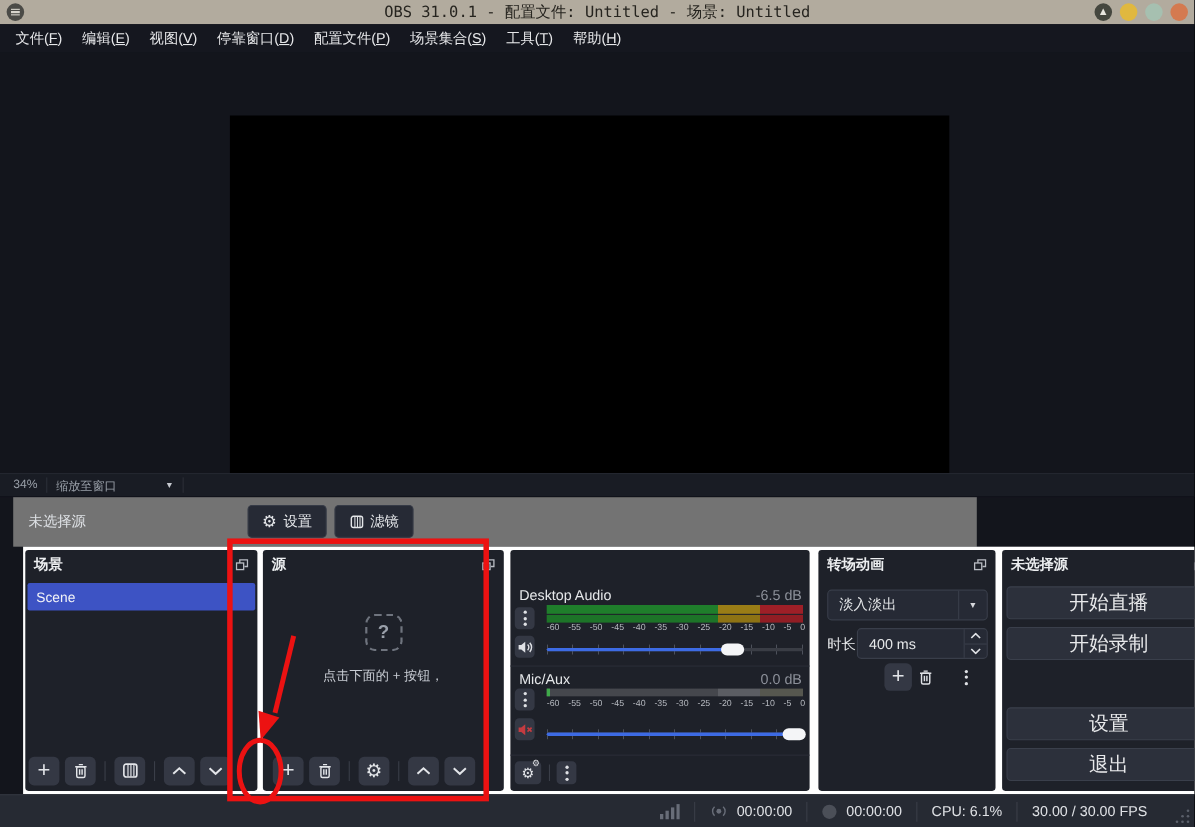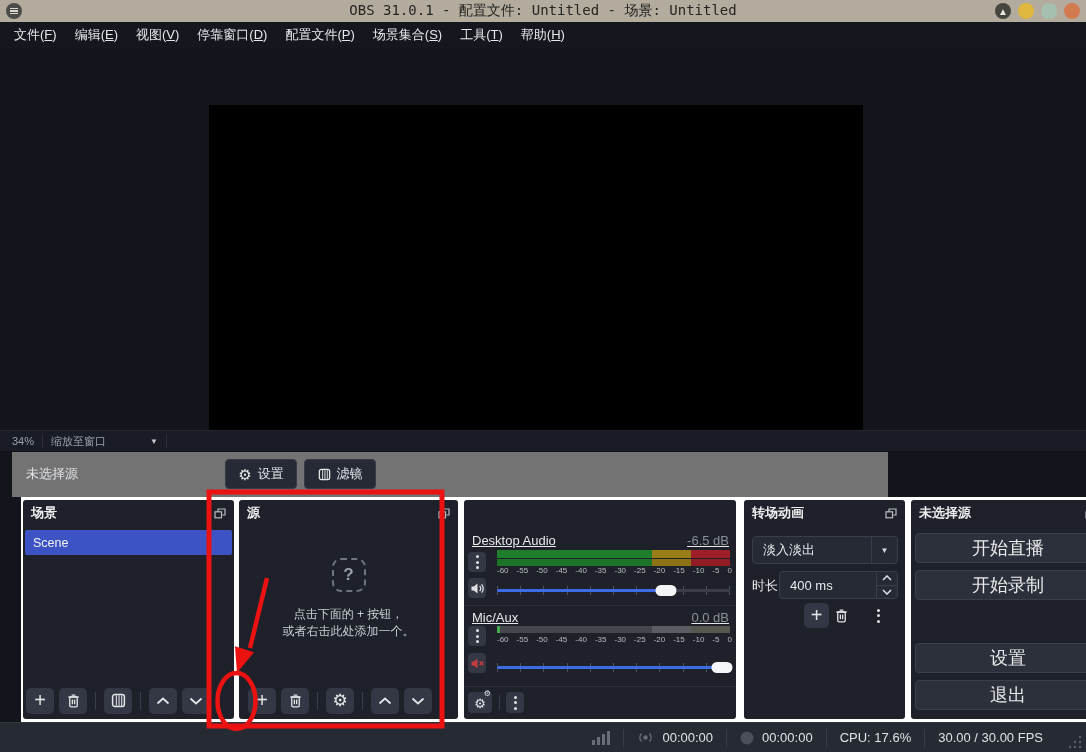--- a/index.html
+++ b/index.html
@@ -58,21 +58,21 @@
   .dock-toolbar { position:absolute; left:3px; bottom:5px; height:27px; display:flex; align-items:center; gap:5px; }
   .tbtn { width:28px; height:26px; background:#343844; border-radius:5px; display:flex; align-items:center; justify-content:center; cursor:pointer; color:#e2e4e8; }
   .tbtn .plus { font-size:20px; line-height:1; margin-top:-2px; }
   .tb-sep { width:1px; height:18px; background:#3a3e48; margin:0 3px; }
 
   
   .q-icon { position:absolute; left:50%; top:58px; transform:translateX(-50%); width:34px; height:34px; border:2px dashed #6f747e; border-radius:9px; display:flex; align-items:center; justify-content:center; font-size:17px; font-weight:bold; color:#9aa0aa; }
   .src-empty { position:absolute; left:0; right:0; top:106px; text-align:center; font-size:12px; line-height:17px; color:#c9cdd4; }
 
   
-  .mx-name-row { position:absolute; left:8px; right:7px; display:flex; justify-content:space-between; font-size:13px; color:#e6e8ea;text-decoration:underline; }
+  .mx-name-row { position:absolute; left:8px; right:7px; display:flex; justify-content:space-between; font-size:13px; color:#e6e8ea; }
   .mx-level { color:#8c9099; }
   .mx-sq { position:absolute; left:4px; width:18px; background:#343844; border-radius:4px; display:flex; align-items:center; justify-content:center; cursor:pointer; }
   .dotscol { display:flex; flex-direction:column; gap:2.5px; }
   .dotscol i { width:3px; height:3px; border-radius:50%; background:#dfe1e5; }
   .meter { position:absolute; left:33px; width:233px; }
   .mbar { width:100%; }
   .mbar + .mbar { margin-top:1px; }
   .mbar-live { background:linear-gradient(90deg,#1f7e2b 0 66.7%,#9a7d16 66.7% 83.3%,#9e1f27 83.3% 100%); }
   .mbar-muted { position:relative; background:linear-gradient(90deg,#45474d 0 66.7%,#5b5d63 66.7% 83.3%,#56574f 83.3% 100%); }
   .mbar-muted i { position:absolute; left:0; top:0; bottom:0; width:3px; background:#3faa4a; }
@@ -221,21 +221,20 @@
         <svg width="12" height="11" viewBox="0 0 12 11">
             <rect x="1" y="3.8" width="6.5" height="6" fill="none" stroke="#b9bcc3" stroke-width="1.2"></rect>
             <path d="M4 3.8V1h7v6H8.2" fill="none" stroke="#b9bcc3" stroke-width="1.2"></path>
           </svg>
       </div>
       <div class="q-icon">
         <span>?</span>
       </div>
       <div class="src-empty">
         <div>点击下面的 + 按钮，</div>
-        <div>或者右击此处添加一个。</div>
       </div>
       <div class="dock-toolbar" style="left:9px;">
         <div class="tbtn">
             <span class="plus">+</span>
           </div>
         <div class="tbtn">
           <svg width="15" height="16" viewBox="0 0 16 17" fill="none" stroke="#e2e4e8" stroke-width="1.4">
               <path d="M2.5 4.2h11M6 2.2h4"></path>
               <rect x="4" y="4.2" width="8" height="10.5" rx="1.5"></rect>
               <path d="M6.8 6.8v5.2M9.2 6.8v5.2"></path>
@@ -447,21 +446,21 @@
       <span>00:00:00</span>
     </div>
     <div class="sb-sep"></div>
     <div class="sb-seg">
       <svg width="14" height="14" viewBox="0 0 14 14">
           <circle cx="7" cy="7" r="6.5" fill="#4b4f58"></circle>
         </svg>
       <span>00:00:00</span>
     </div>
     <div class="sb-sep"></div>
-    <div class="sb-seg">CPU: 17.6%</div>
+    <div class="sb-seg">CPU: 6.1%</div>
     <div class="sb-sep"></div>
     <div class="sb-seg">30.00 / 30.00 FPS</div>
     <div class="sb-grip">
       <svg width="14" height="14" viewBox="0 0 14 14">
           <g fill="#5a5f6a">
             <circle cx="12" cy="2" r="1.2"></circle>
             <circle cx="12" cy="7" r="1.2"></circle>
             <circle cx="12" cy="12" r="1.2"></circle>
             <circle cx="7" cy="7" r="1.2"></circle>
             <circle cx="7" cy="12" r="1.2"></circle>

